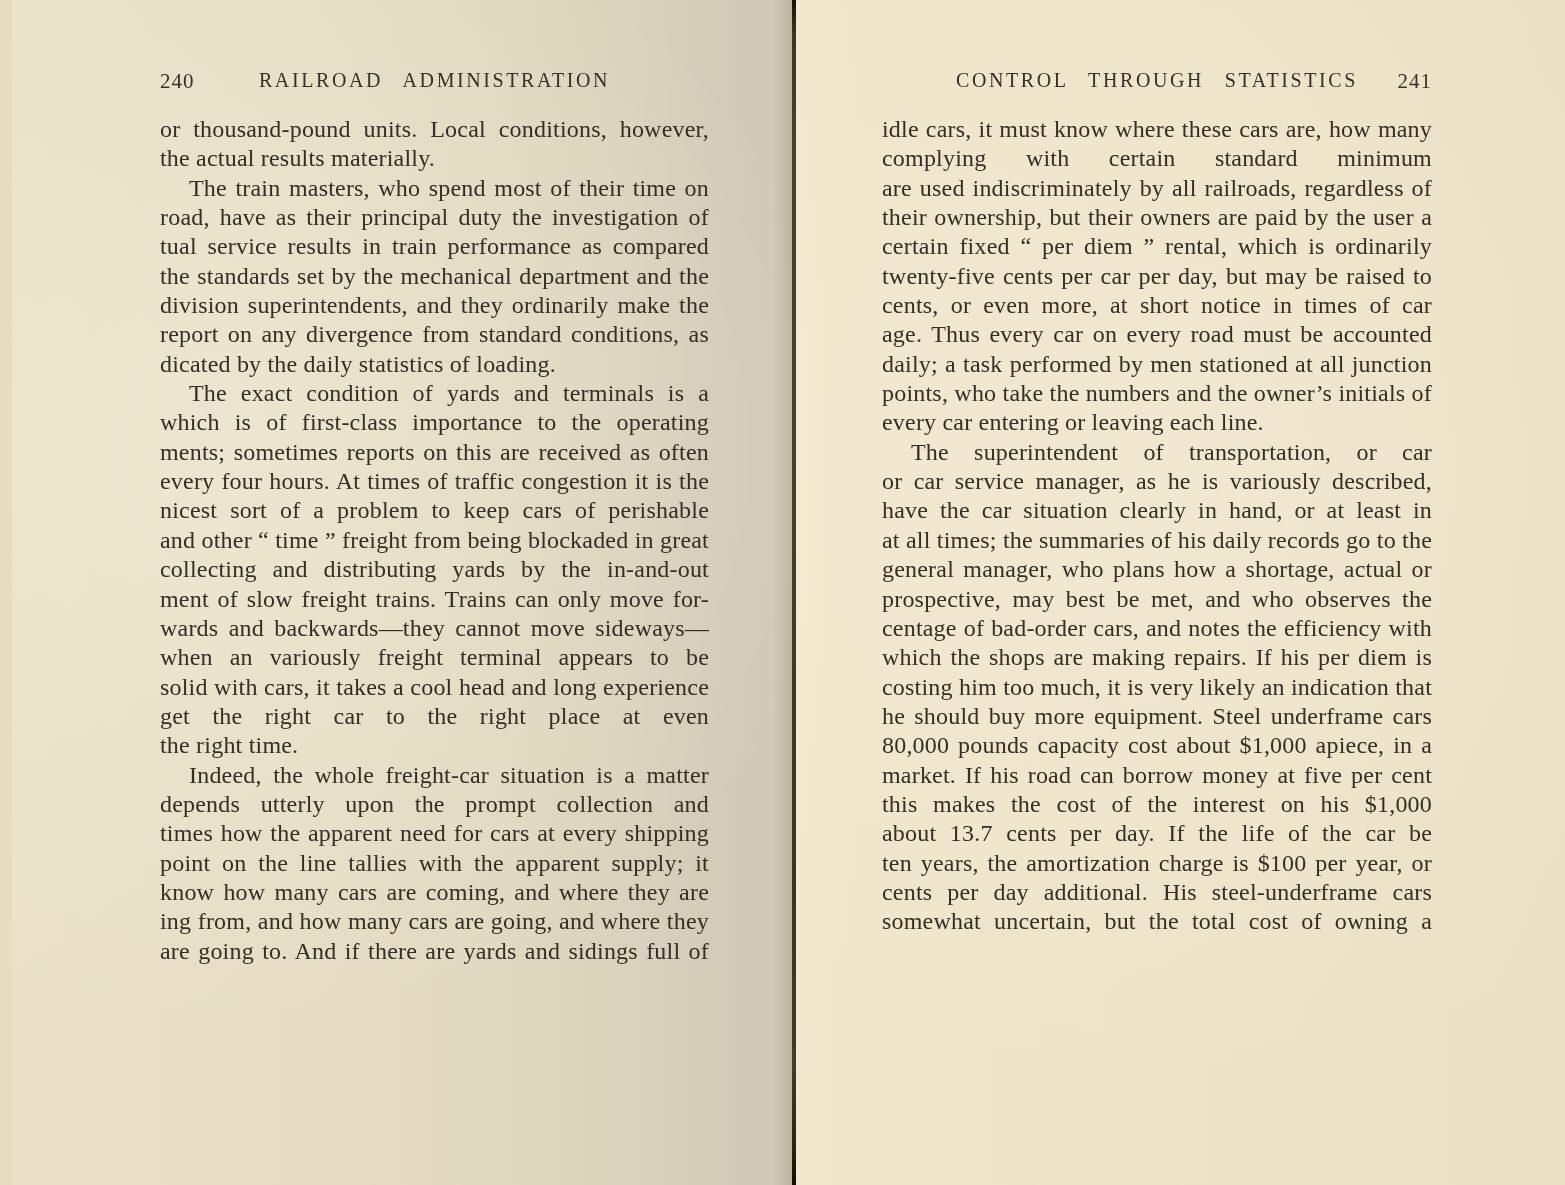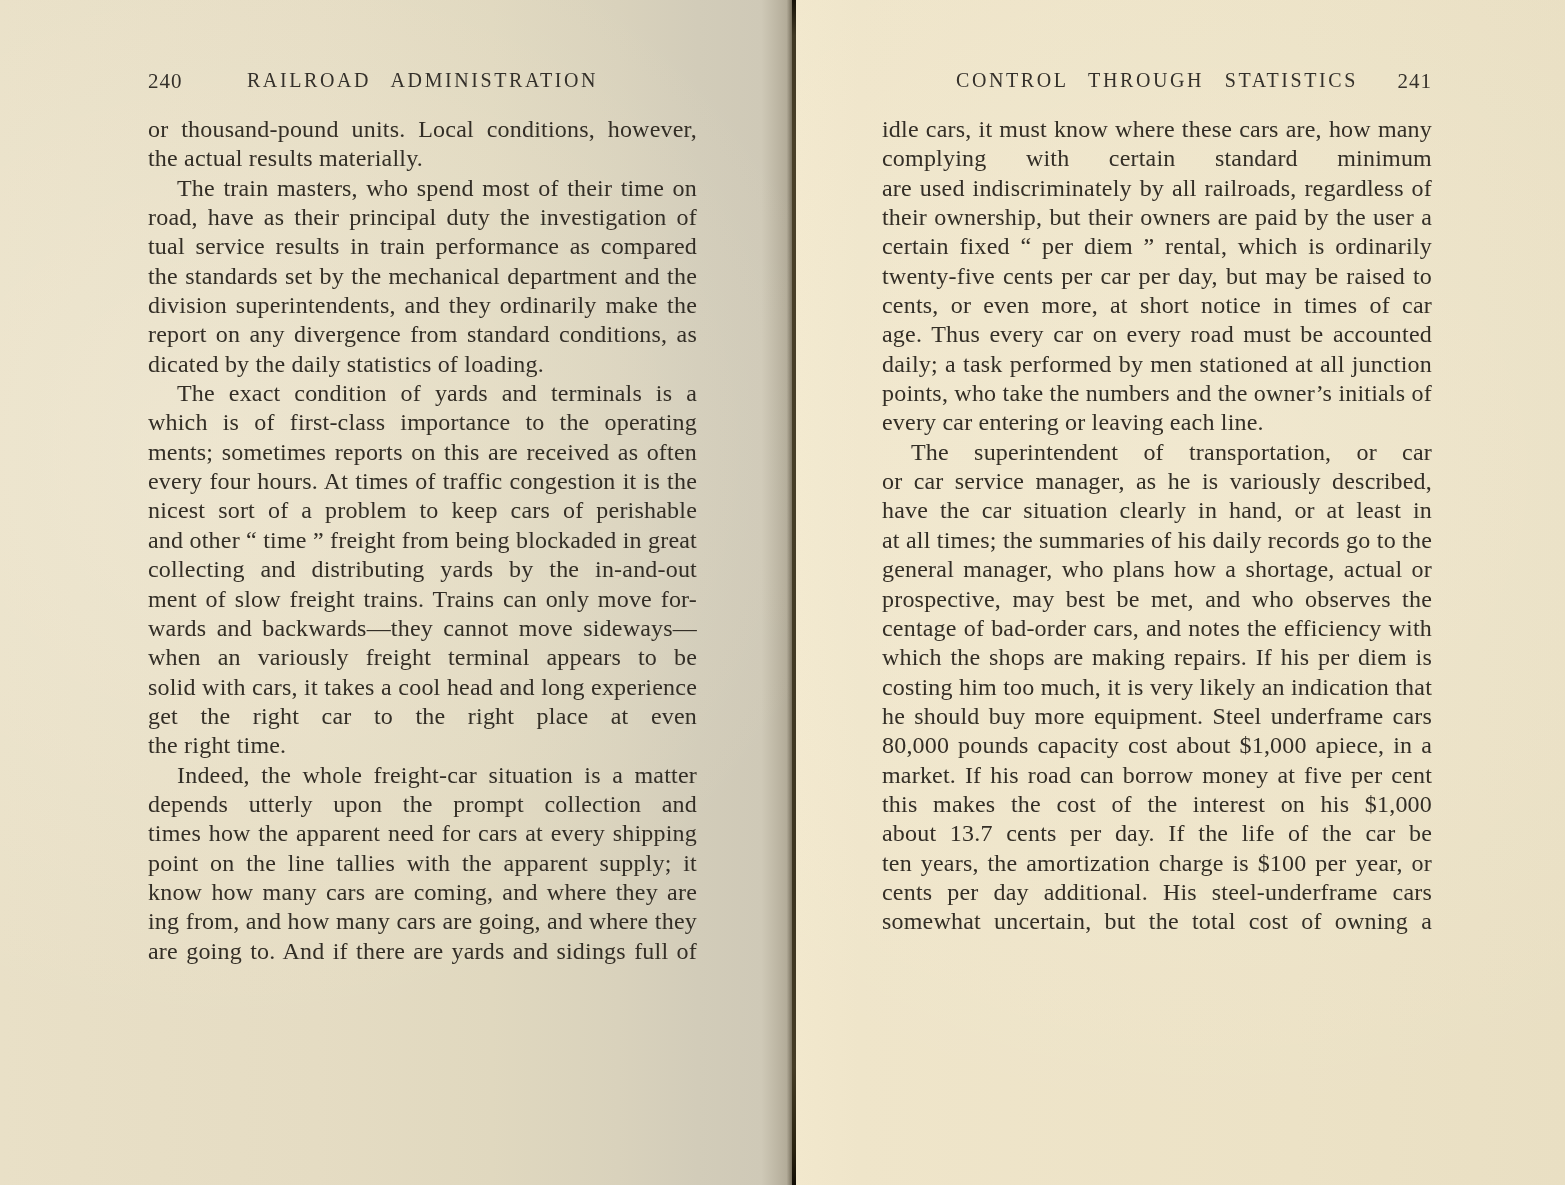--- a/index.html
+++ b/index.html
@@ -6,21 +6,21 @@
   .spread {
     position:relative;
     width:1565px; height:1185px;
     overflow:hidden;
     font-family:"Liberation Serif","DejaVu Serif",serif;
     color:#332e26;
     background:#e5dcc2;
   }
   .page { position:absolute; top:0; height:100%; }
   .page-left {
-    left:0; width:793px;
+    left:12px; width:793px;
     background:
       radial-gradient(ellipse 130% 80% at 28% 38%, rgba(255,250,236,0.28), rgba(255,250,236,0) 62%),
       linear-gradient(to right,
         #e9e0c7 0%, #e5dcc3 40%, #e0d8bf 62%,
         #d9d2bc 78%, #d2ccb9 88%, #cfc9b7 96%,
         #b3ac99 99.2%, #6d6553 100%);
   }
   .page-right {
     left:796px; width:906px;
     background:

